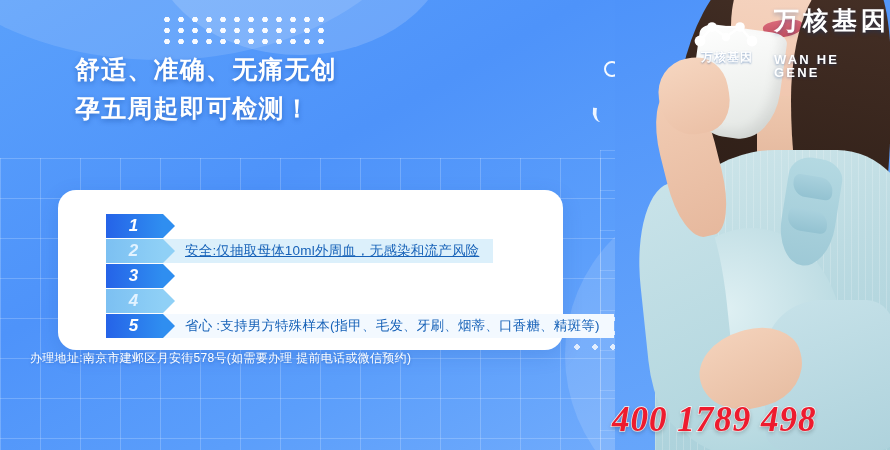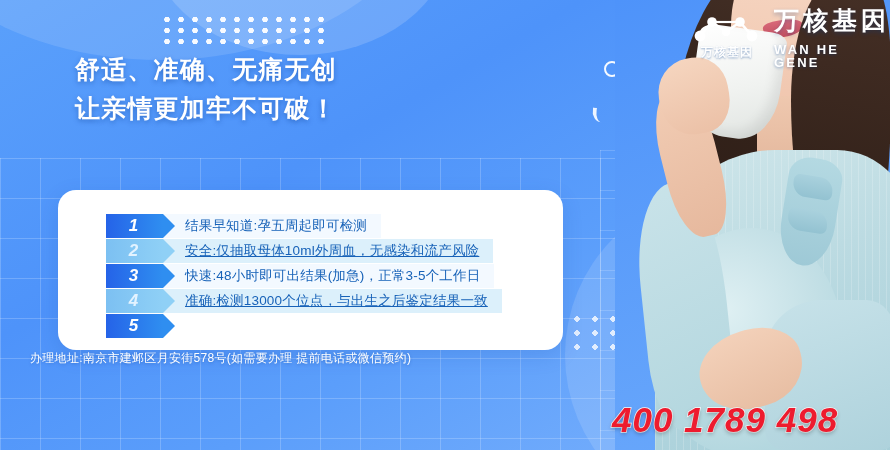--- a/index.html
+++ b/index.html
@@ -195,21 +195,21 @@
     position:absolute;left:2px;top:30px;width:70px;text-align:center;
     color:#fff;font-size:12px;font-weight:700;letter-spacing:1px;
     text-shadow:0 1px 2px rgba(0,60,140,.45);
   }
   .logo-text{display:flex;flex-direction:column;line-height:1;}
   .logo-cn{
     color:#fff;font-size:25px;font-weight:700;letter-spacing:4px;
     text-shadow:0 2px 4px rgba(0,60,140,.35);
   }
   .logo-en{
-    color:#fff;font-size:13px;font-weight:700;letter-spacing:2.2px;margin-top:10px;
+    color:#fff;font-size:13px;font-weight:700;letter-spacing:2.2px;margin-top:20px;
     text-shadow:0 1px 3px rgba(0,60,140,.4);
   }
 
   
   .headline{position:absolute;left:52px;top:50px;z-index:5;margin-left:23px;}
   .headline .line{
     color:#ffffff;font-weight:700;font-size:25px;line-height:1.55;
     letter-spacing:1.2px;
     text-shadow:0 2px 5px rgba(8,56,140,.40);
     white-space:nowrap;
@@ -257,20 +257,21 @@
     text-shadow:0 1px 3px rgba(10,60,150,.35);
     white-space:nowrap;
   }
   .phone{
     position:absolute;left:612px;top:400px;z-index:7;
     color:#ee1b2e;font-size:35px;font-weight:700;font-style:italic;
     letter-spacing:1px;
     -webkit-text-stroke:1.5px #ffffff;
     paint-order:stroke fill;
     text-shadow:0 2px 4px rgba(0,0,0,.28);
+    font-family:Liberation Serif, serif;
   }
 </style>
 </head>
 <body>
 
 <div id="banner">
 
   <div class="bg-layer">
     <div class="arc-top"></div>
     <div class="arc-top2"></div>
@@ -324,44 +325,42 @@
       <div class="logo-cn-small">万核基因</div>
     </div>
     <div class="logo-text">
       <div class="logo-cn">万核基因</div>
       <div class="logo-en">WAN HE GENE</div>
     </div>
   </div>
 
   <div class="headline">
     <div class="line">舒适、准确、无痛无创</div>
-    <div class="line">让亲情更加牢不可破！</div>
+    <div class="line">孕五周起即可检测！</div>
   </div>
 
   <div class="card"></div>
 
   <div class="rows">
     <div class="row odd">
       <div class="badge">1</div>
-      <div class="rtext">结果早知道:孕五周起即可检测</div>
     </div>
     <div class="row even">
       <div class="badge">2</div>
       <div class="rtext">安全:仅抽取母体10ml外周血，无感染和流产风险</div>
     </div>
     <div class="row odd">
       <div class="badge">3</div>
-      <div class="rtext">快速:48小时即可出结果(加急)，正常3-5个工作日</div>
     </div>
     <div class="row even">
       <div class="badge">4</div>
-      <div class="rtext">准确:检测13000个位点，与出生之后鉴定结果一致</div>
     </div>
     <div class="row odd">
       <div class="badge">5</div>
+      <div class="rtext">省心 :支持男方特殊样本(指甲、毛发、牙刷、烟蒂、口香糖、精斑等)</div>
     </div>
   </div>
 
   <div class="address">办理地址:南京市建邺区月安街578号(如需要办理 提前电话或微信预约)</div>
 
   <div class="phone">400 1789 498</div>
 
 </div>
 
 </body></html>

